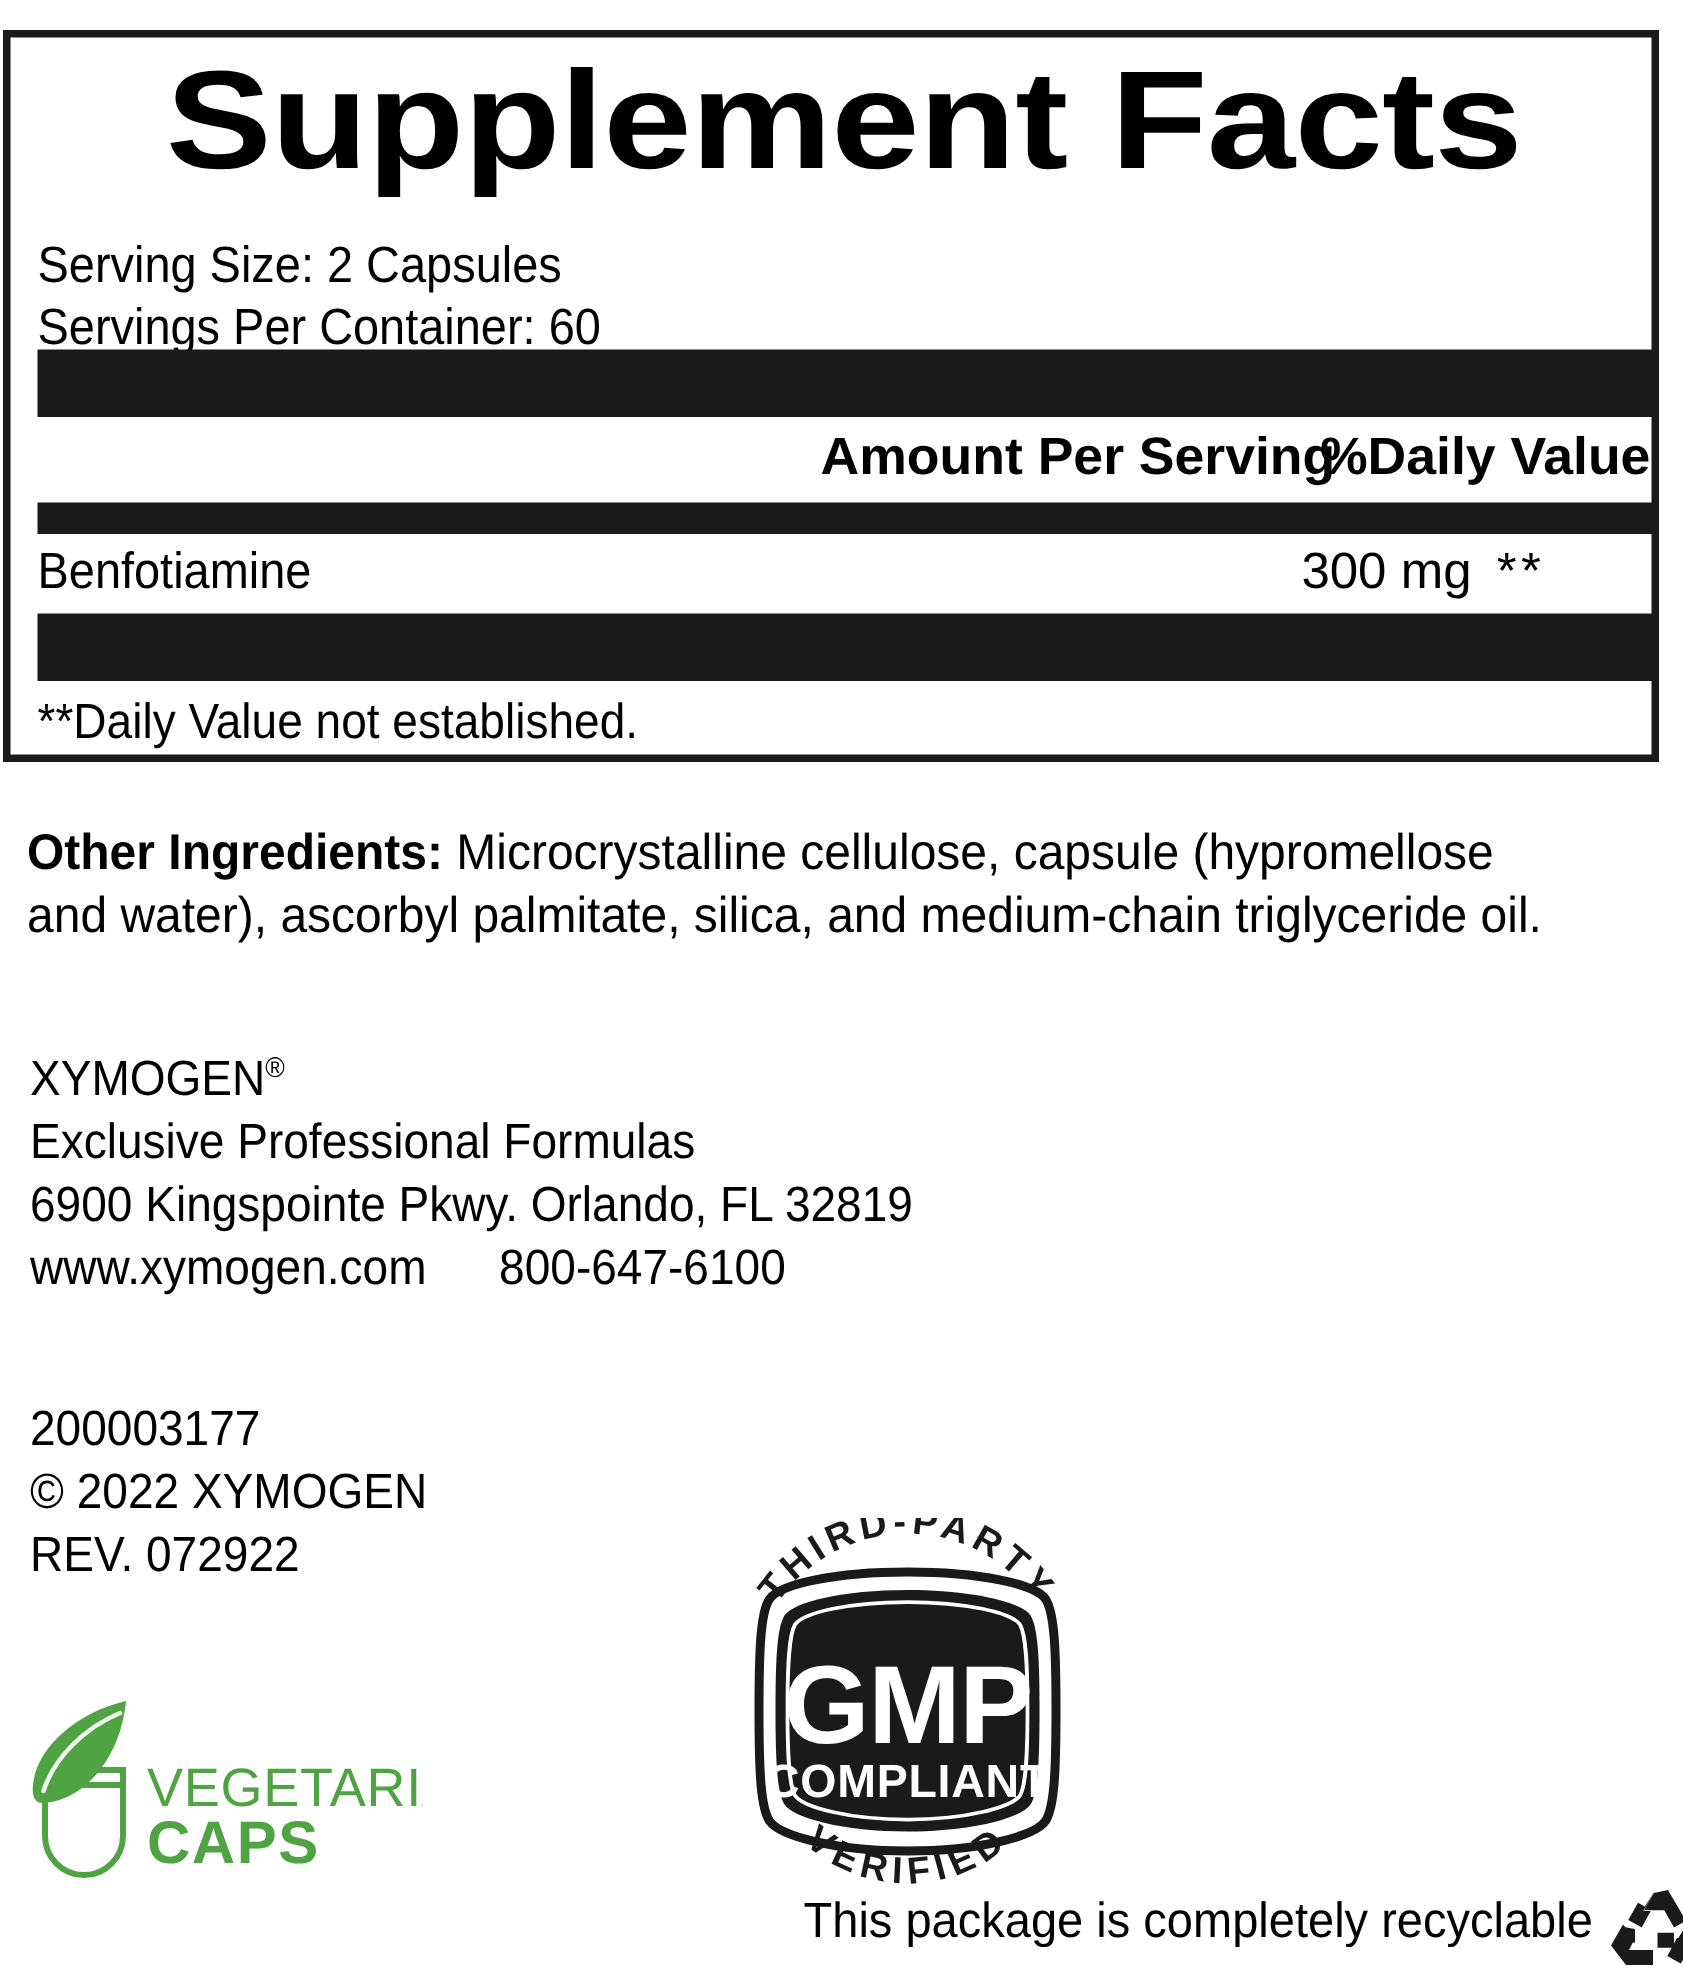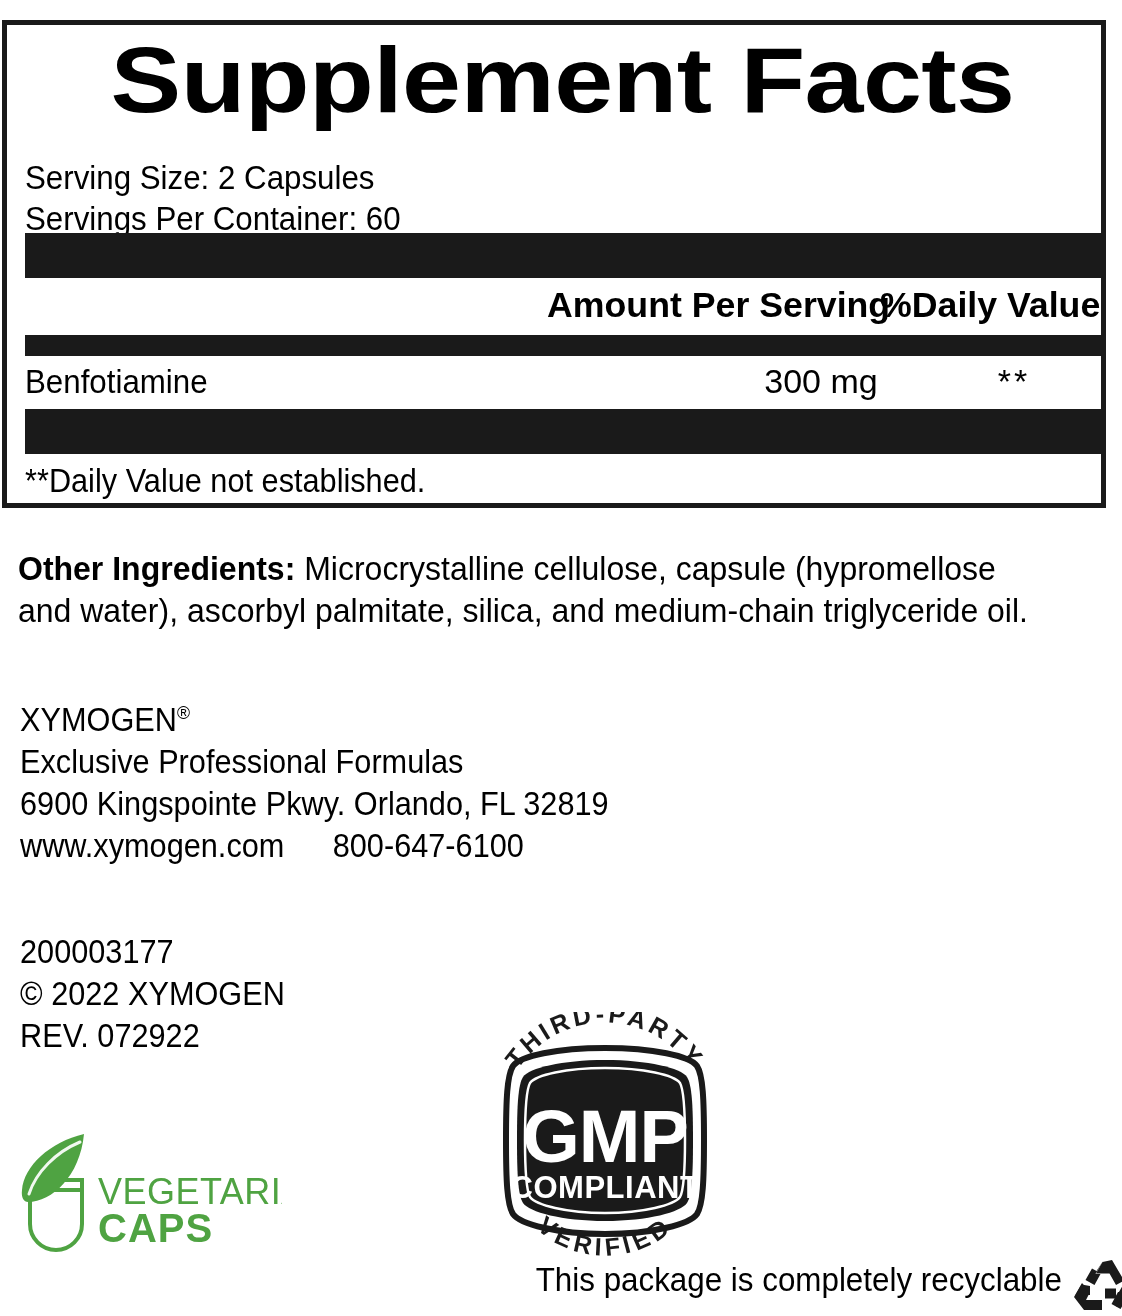--- a/index.html
+++ b/index.html
@@ -98,21 +98,21 @@
     line-height: 38px;
     transform: scaleX(0.92);
     transform-origin: left top;
     white-space: nowrap;
   }
   #nutrient-amount {
     position: absolute;
     top: 337px;
     left: 636px;
     width: 320px;
-    text-align: center;
+    text-align: right;
     font-size: 34px;
     line-height: 38px;
     white-space: nowrap;
   }
   #nutrient-dv {
     position: absolute;
     top: 337px;
     left: 900px;
     width: 178px;
     text-align: center;

